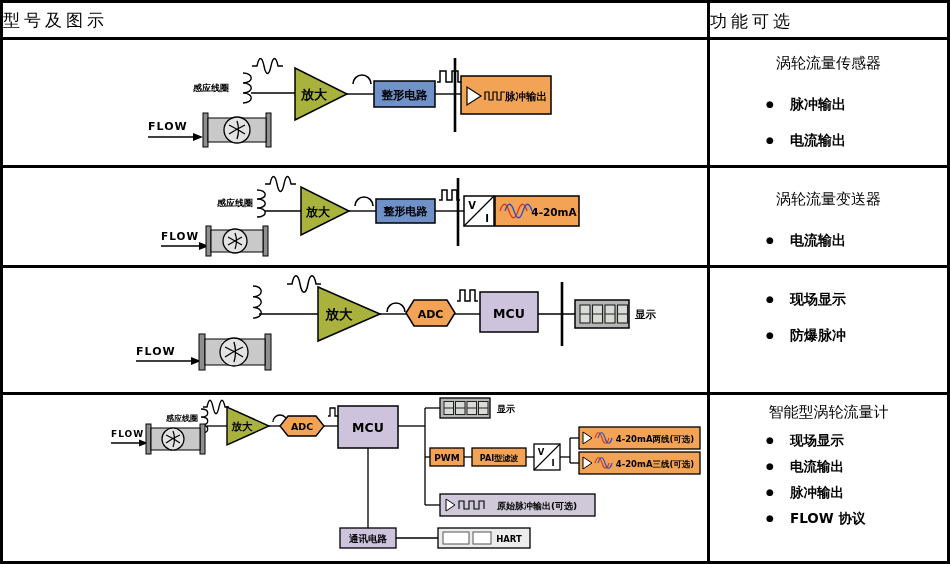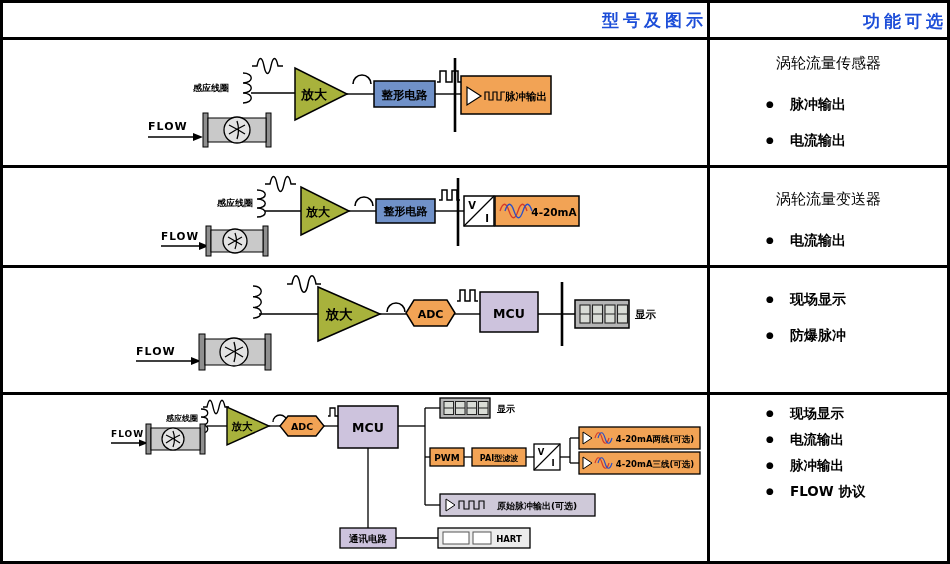--- a/index.html
+++ b/index.html
@@ -1,19 +1,19 @@
 <!DOCTYPE html>
 <html><head>
 <meta charset="utf-8">
 <style>
   *{margin:0;padding:0;box-sizing:border-box}
   html,body{width:950px;height:564px}
   body{background:#fff;font-family:"DejaVu Sans","Liberation Sans",sans-serif;position:relative;overflow:hidden}
   .bline{position:absolute;background:#000}
-  .hcell{position:absolute;display:flex;align-items:center;justify-content:flex-end;font-weight:bold;font-size:17px;letter-spacing:4px;color:#1d4ed8}
+  .hcell{position:absolute;display:flex;align-items:center;justify-content:flex-start;font-weight:normal;font-size:17px;letter-spacing:4px;color:#000000}
   .rcell{position:absolute;left:710px;width:237px;display:flex;flex-direction:column;align-items:center;color:#000}
   .rtitle{font-weight:normal;font-size:15px;white-space:nowrap}
   .ritem{display:flex;align-items:center;width:100%;padding-left:56px;font-weight:bold;font-size:14px;line-height:18px}
   .ritem .dot{width:24px;font-size:9px}
   svg.diag{position:absolute}
   svg text{font-family:"DejaVu Sans","Liberation Sans",sans-serif;fill:#000}
 </style>
 </head>
 <body>
 
@@ -257,20 +257,21 @@
     <span class="dot">●</span>
     <span>现场显示</span>
   </div>
   <div class="ritem" style="margin-top:18px">
     <span class="dot">●</span>
     <span>防爆脉冲</span>
   </div>
 </div>
 
 <div class="rcell" style="top:395px;height:166px">
+  <div class="rtitle" style="margin-top:8px">智能型涡轮流量计</div>
   <div class="ritem" style="margin-top:9px;font-size:13.5px">
     <span class="dot">●</span>
     <span>现场显示</span>
   </div>
   <div class="ritem" style="margin-top:8px;font-size:13.5px">
     <span class="dot">●</span>
     <span>电流输出</span>
   </div>
   <div class="ritem" style="margin-top:8px;font-size:13.5px">
     <span class="dot">●</span>

